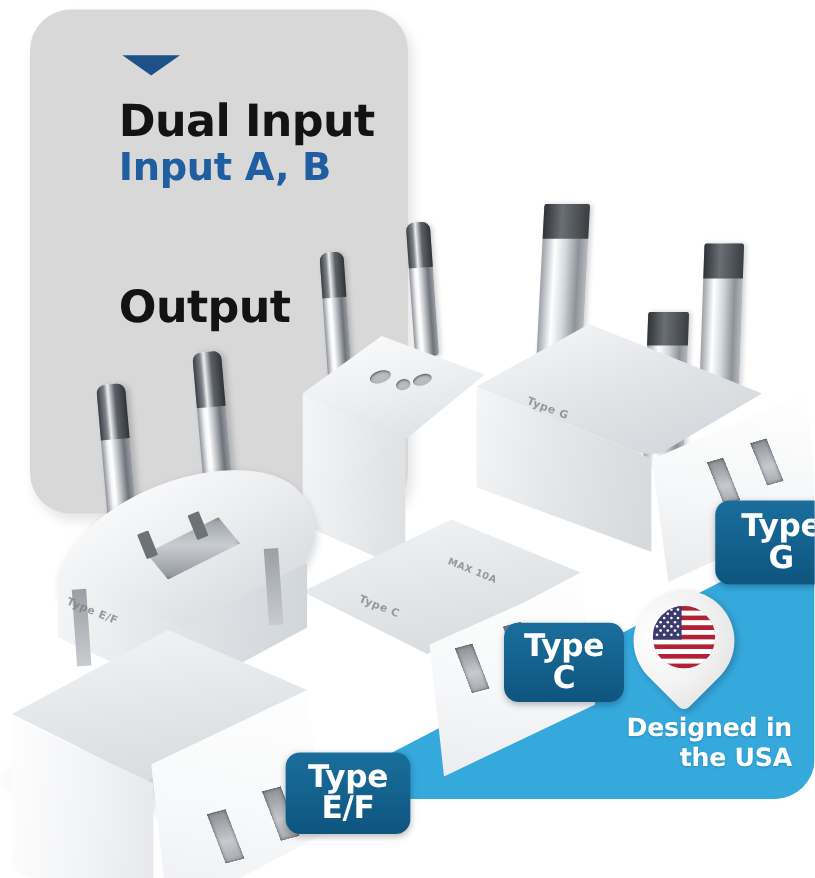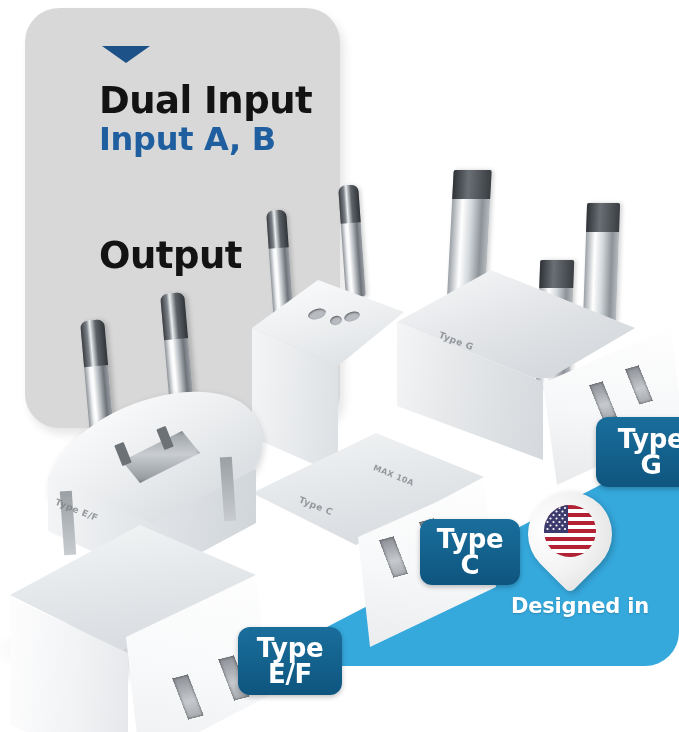--- a/index.html
+++ b/index.html
@@ -64,21 +64,21 @@
     border-radius:50% 50% 50% 50%;
     transform:rotate(-45deg);
     border-bottom-left-radius:6px;
     box-shadow:0 3px 6px rgba(0,0,0,0.22);
   }
   #pin-flag{
     position:absolute;left:16px;top:13px;width:52px;height:52px;border-radius:50%;
     overflow:hidden;box-shadow:inset 0 0 4px rgba(0,0,0,0.45);
   }
   #usa-text{
-    position:absolute;left:0;top:102px;width:160px;text-align:center;
+    position:absolute;left:0;top:102px;width:160px;text-align:right;
     color:#ffffff;font-size:21px;font-weight:700;line-height:1.18;
     letter-spacing:-0.2px;
     text-shadow:0 1px 2px rgba(0,0,0,0.18);
   }
 
   
   .plug{position:absolute;}
   .shadow-soft{
     position:absolute;border-radius:50%;
     background:radial-gradient(ellipse at center,rgba(0,0,0,0.20) 0%,rgba(0,0,0,0) 70%);
@@ -328,16 +328,17 @@
                 <circle cx="9.5" cy="24" r="1.1"></circle>
               <circle cx="15.5" cy="24" r="1.1"></circle>
                 <circle cx="21" cy="24" r="1.1"></circle>
             </g>
           </g>
         </svg>
       </div>
     </div>
     <div id="usa-text">
       <span>Designed in</span><br>
+      <span>the USA</span>
     </div>
   </div>
 
 </div>
 
 </body></html>

